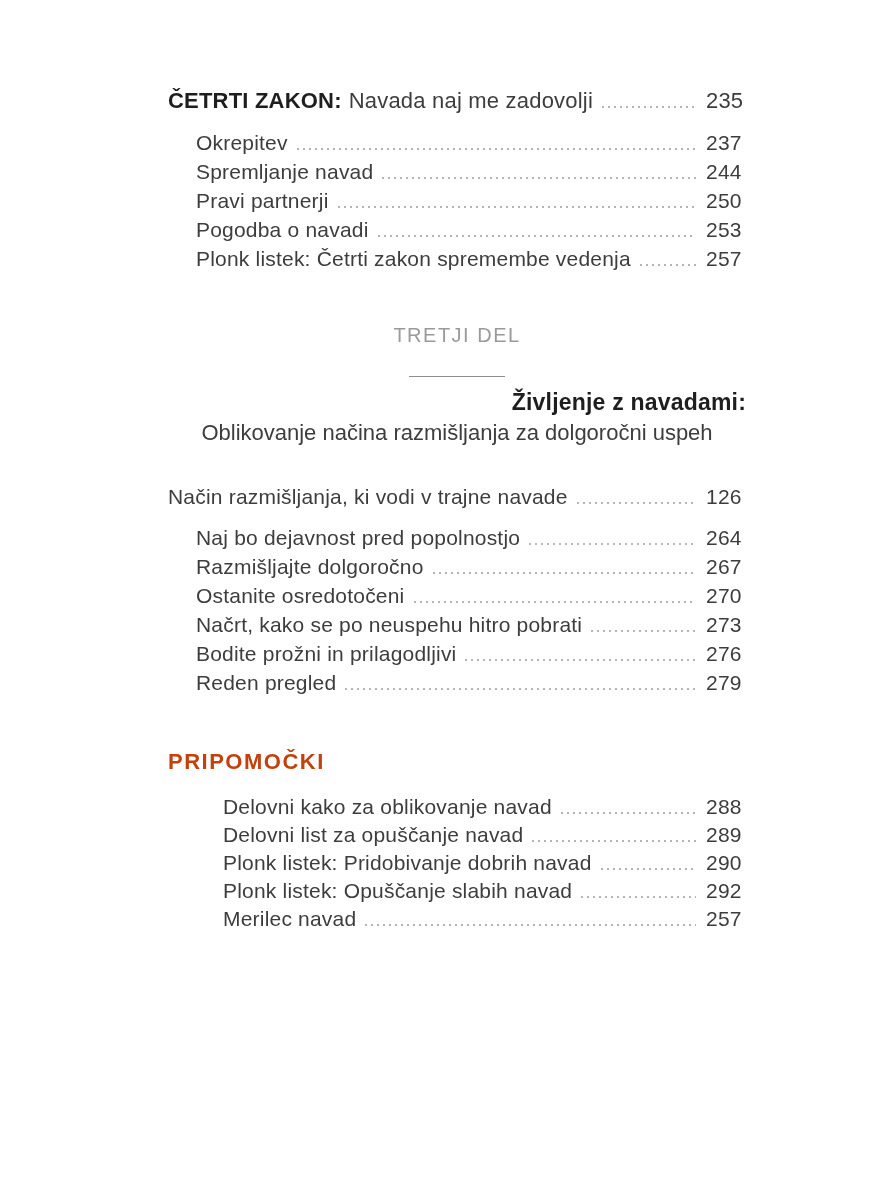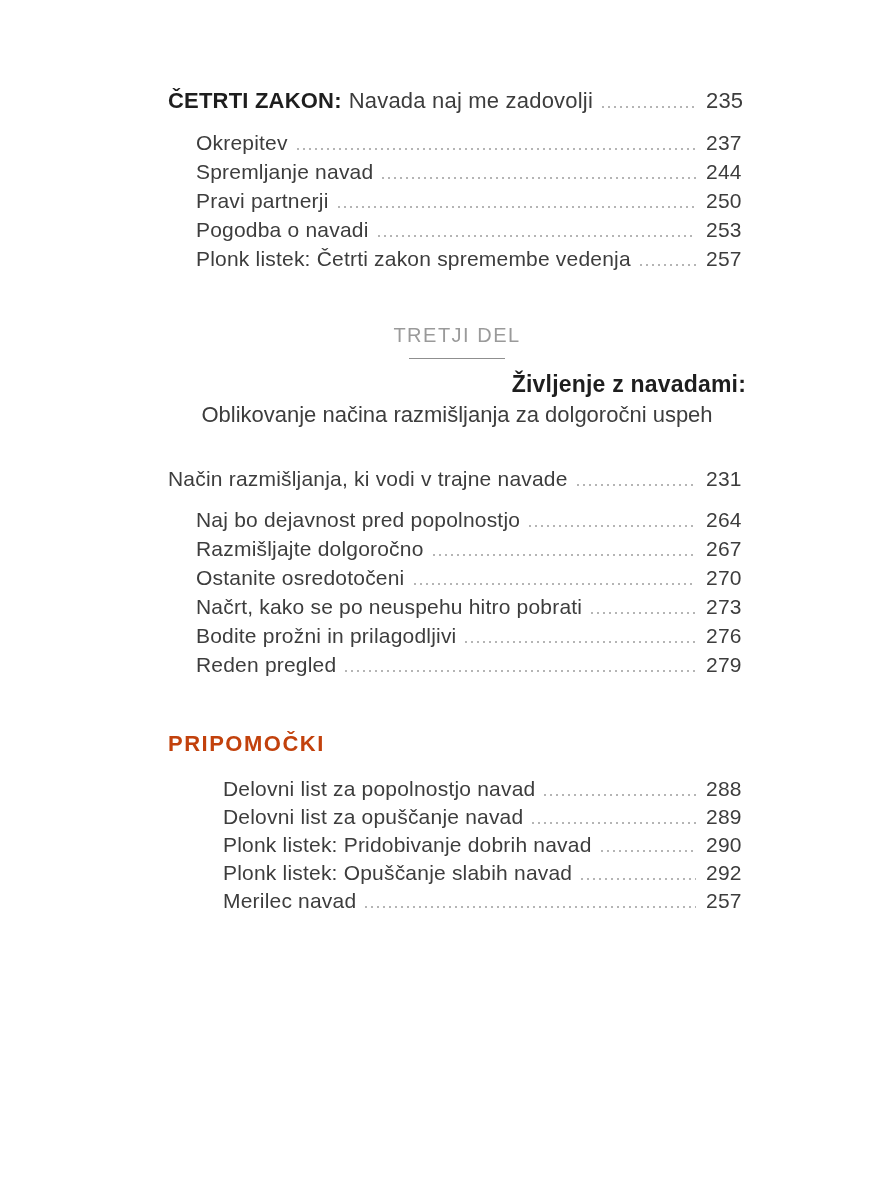--- a/index.html
+++ b/index.html
@@ -50,21 +50,21 @@
 
   
   .divider { text-align: center; margin-top: 48px; }
   .kicker {
     display: inline-block;
     position: relative;
     font-size: 20px;
     line-height: 28px;
     letter-spacing: 1.5px;
     color: #9a9a9a;
-    padding-bottom: 10px;
+    padding-bottom: 28px;
   }
   .kicker::after {
     content: "";
     position: absolute;
     left: 50%;
     transform: translateX(-50%);
     bottom: 0;
     width: 96px;
     border-top: 1.5px solid #8f8f8f;
   }
@@ -143,21 +143,21 @@
 
     <div class="divider">
       <span class="kicker">TRETJI DEL</span>
     </div>
     <div class="part-title">Življenje z navadami:</div>
     <div class="part-subtitle">Oblikovanje načina razmišljanja za dolgoročni uspeh</div>
 
     <div class="row mindset-head">
       <span class="label">Način razmišljanja, ki vodi v trajne navade</span>
       <span class="dots"></span>
-      <span class="page-num">231</span>
+      <span class="page-num">126</span>
     </div>
 
     <div class="group-entries">
       <div class="row sub">
         <span class="label">Naj bo dejavnost pred popolnostjo</span>
         <span class="dots"></span>
         <span class="page-num">264</span>
       </div>
       <div class="row sub">
         <span class="label">Razmišljajte dolgoročno</span>
@@ -183,21 +183,21 @@
         <span class="label">Reden pregled</span>
         <span class="dots"></span>
         <span class="page-num">279</span>
       </div>
     </div>
 
     <div class="appendix-title">PRIPOMOČKI</div>
 
     <div class="appendix-entries">
       <div class="row sub2">
-        <span class="label">Delovni list za popolnostjo navad</span>
+        <span class="label">Delovni kako za oblikovanje navad</span>
         <span class="dots"></span>
         <span class="page-num">288</span>
       </div>
       <div class="row sub2">
         <span class="label">Delovni list za opuščanje navad</span>
         <span class="dots"></span>
         <span class="page-num">289</span>
       </div>
       <div class="row sub2">
         <span class="label">Plonk listek: Pridobivanje dobrih navad</span>

